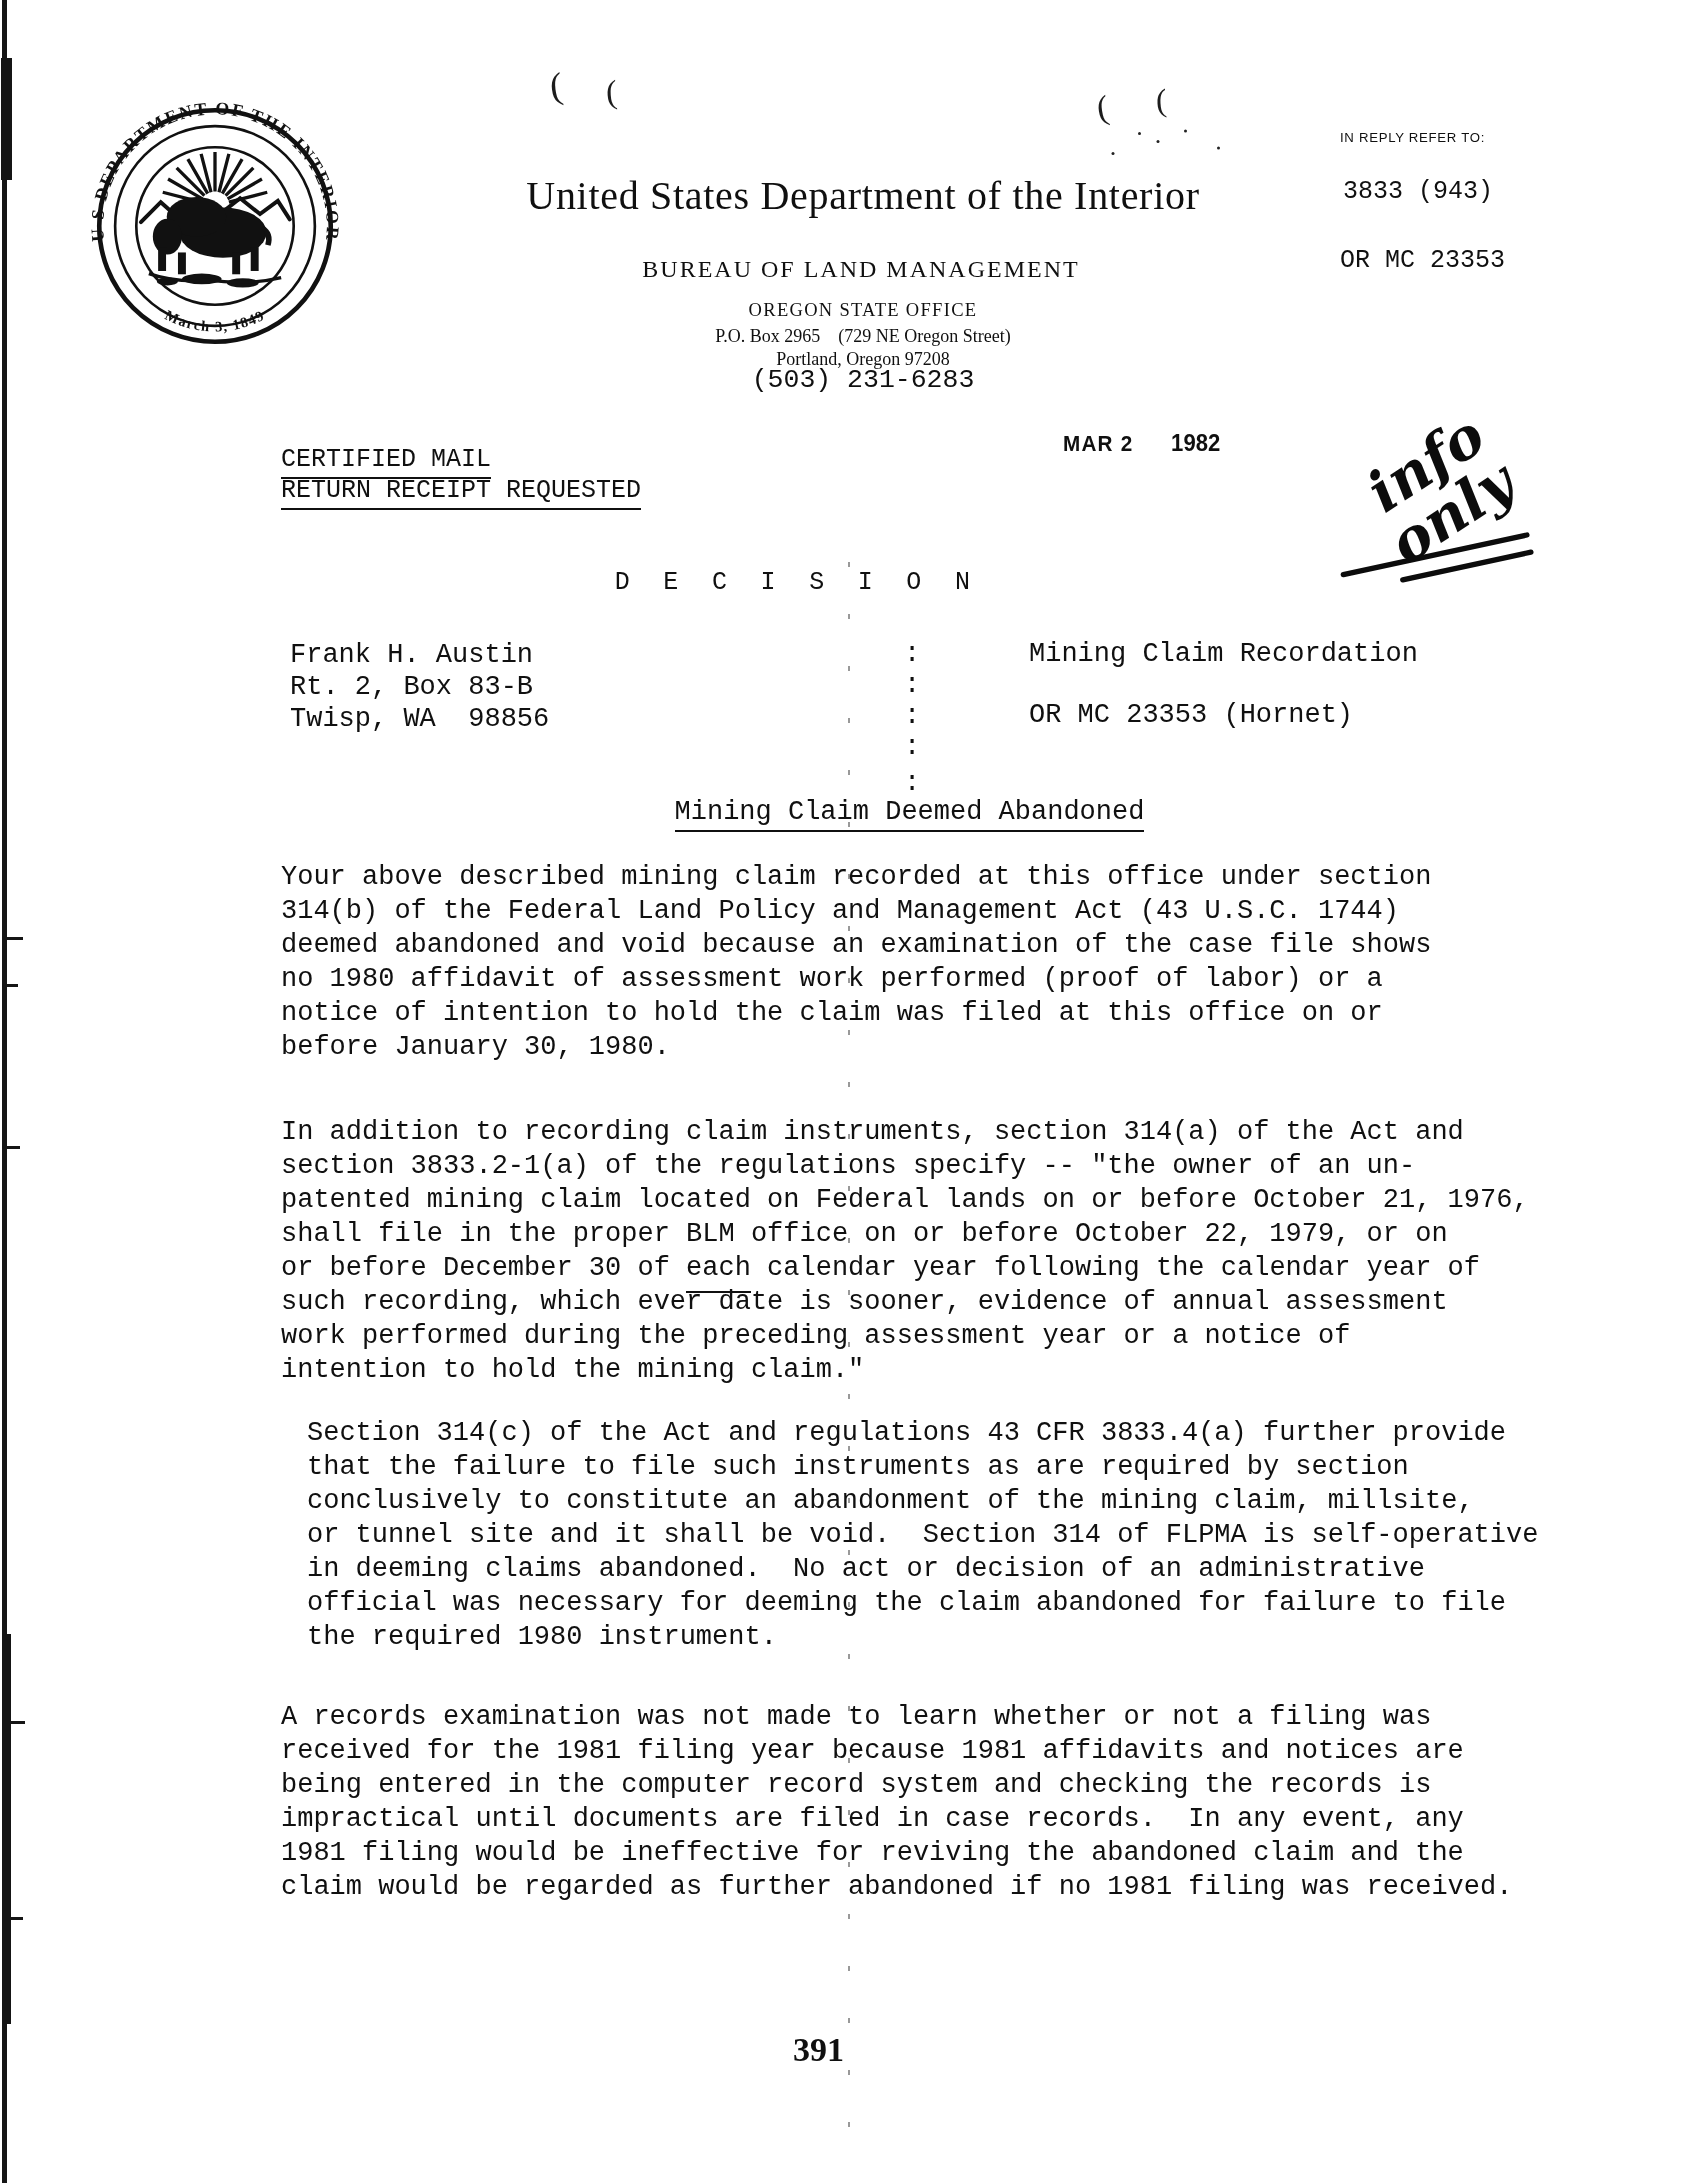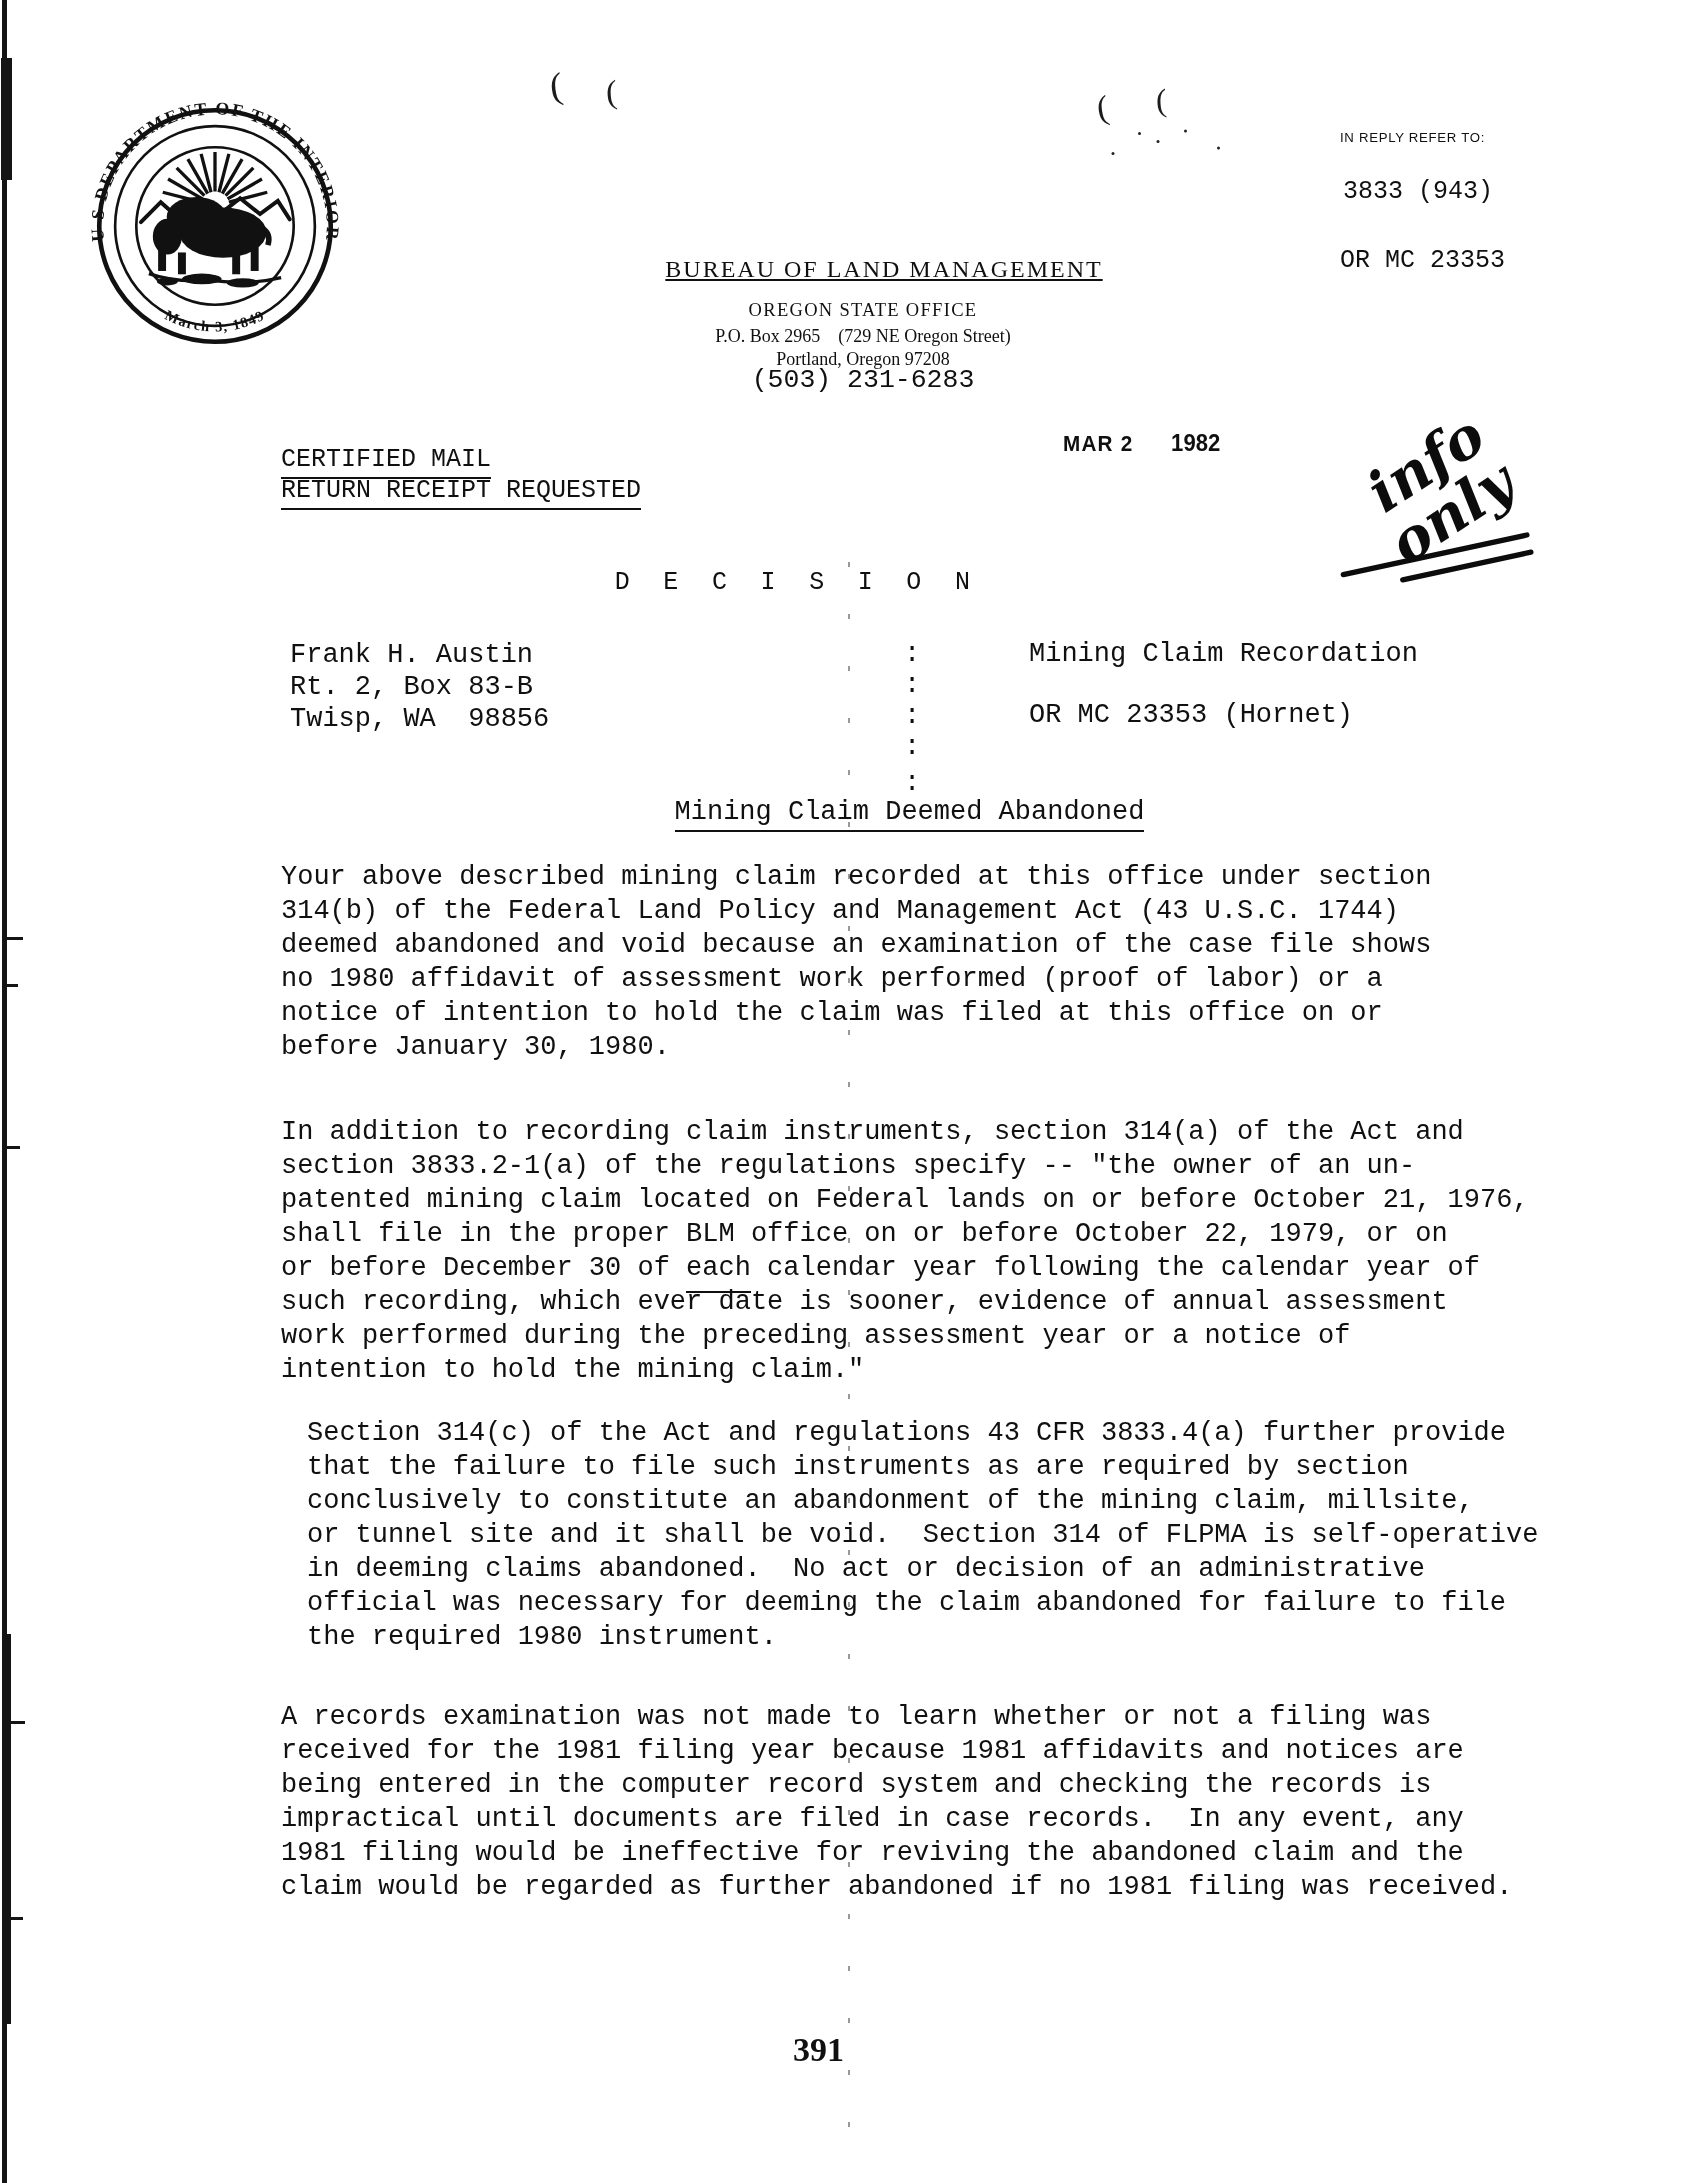--- a/index.html
+++ b/index.html
@@ -8,21 +8,21 @@
     overflow:hidden;color:#101010;
     font-family:"Liberation Mono","DejaVu Sans Mono",monospace;
   }
   .abs{position:absolute;}
   .mono{font-family:"Liberation Mono","DejaVu Sans Mono",monospace;color:#101010;}
   .serif{font-family:"Liberation Serif","DejaVu Serif",serif;color:#101010;}
   .sans{font-family:"Liberation Sans","DejaVu Sans",sans-serif;color:#101010;}
   .pre{white-space:pre;}
   
   .doc-title{left:433px;top:172px;width:860px;text-align:center;font-size:40px;letter-spacing:0.7px;}
-  .bureau{left:454px;top:256px;width:860px;text-align:center;font-size:24px;letter-spacing:2px;text-decoration:underline;}
+  .bureau{left:431px;top:256px;width:860px;text-align:center;font-size:24px;letter-spacing:2px;}
   .office{left:433px;top:300px;width:860px;text-align:center;font-size:18.5px;letter-spacing:1.3px;}
   .addr1{left:433px;top:326px;width:860px;text-align:center;font-size:18px;}
   .addr2{left:433px;top:349px;width:860px;text-align:center;font-size:18px;}
   .phone{left:433px;top:365px;width:860px;text-align:center;font-size:26.5px;}
   .reply-label{left:1340px;top:130px;font-size:13.2px;letter-spacing:0.7px;}
   .reply-code1{left:1343px;top:177px;font-size:25px;}
   .reply-code2{left:1340px;top:246px;font-size:25px;}
   
   .cert1{left:281px;top:445px;font-size:25px;}
   .cert2{left:281px;top:476px;font-size:25px;}
@@ -106,20 +106,21 @@
       <path d="M74,0 q16,10 10,30 l-8,-2 q4,-16 -6,-24 z"></path>
     </g>
     <g fill="#111">
       <ellipse cx="-20" cy="80" rx="30" ry="8"></ellipse>
       <ellipse cx="42" cy="86" rx="24" ry="7"></ellipse>
       <ellipse cx="-72" cy="84" rx="16" ry="6"></ellipse>
       <path d="M-100,72 q40,14 90,10 q60,8 110,-4" stroke="#111" stroke-width="5" fill="none"></path>
     </g>
   </svg>
 
+  <div class="abs serif doc-title">United States Department of the Interior</div>
   <div class="abs serif bureau">BUREAU OF LAND MANAGEMENT</div>
   <div class="abs serif office">OREGON STATE OFFICE</div>
   <div class="abs serif addr1 pre">P.O. Box 2965    (729 NE Oregon Street)</div>
   <div class="abs serif addr2">Portland, Oregon 97208</div>
   <div class="abs mono phone">(503) 231-6283</div>
 
   <div class="abs sans reply-label">IN REPLY REFER TO:</div>
   <div class="abs mono reply-code1">3833 (943)</div>
   <div class="abs mono reply-code2">OR MC 23353</div>
 

